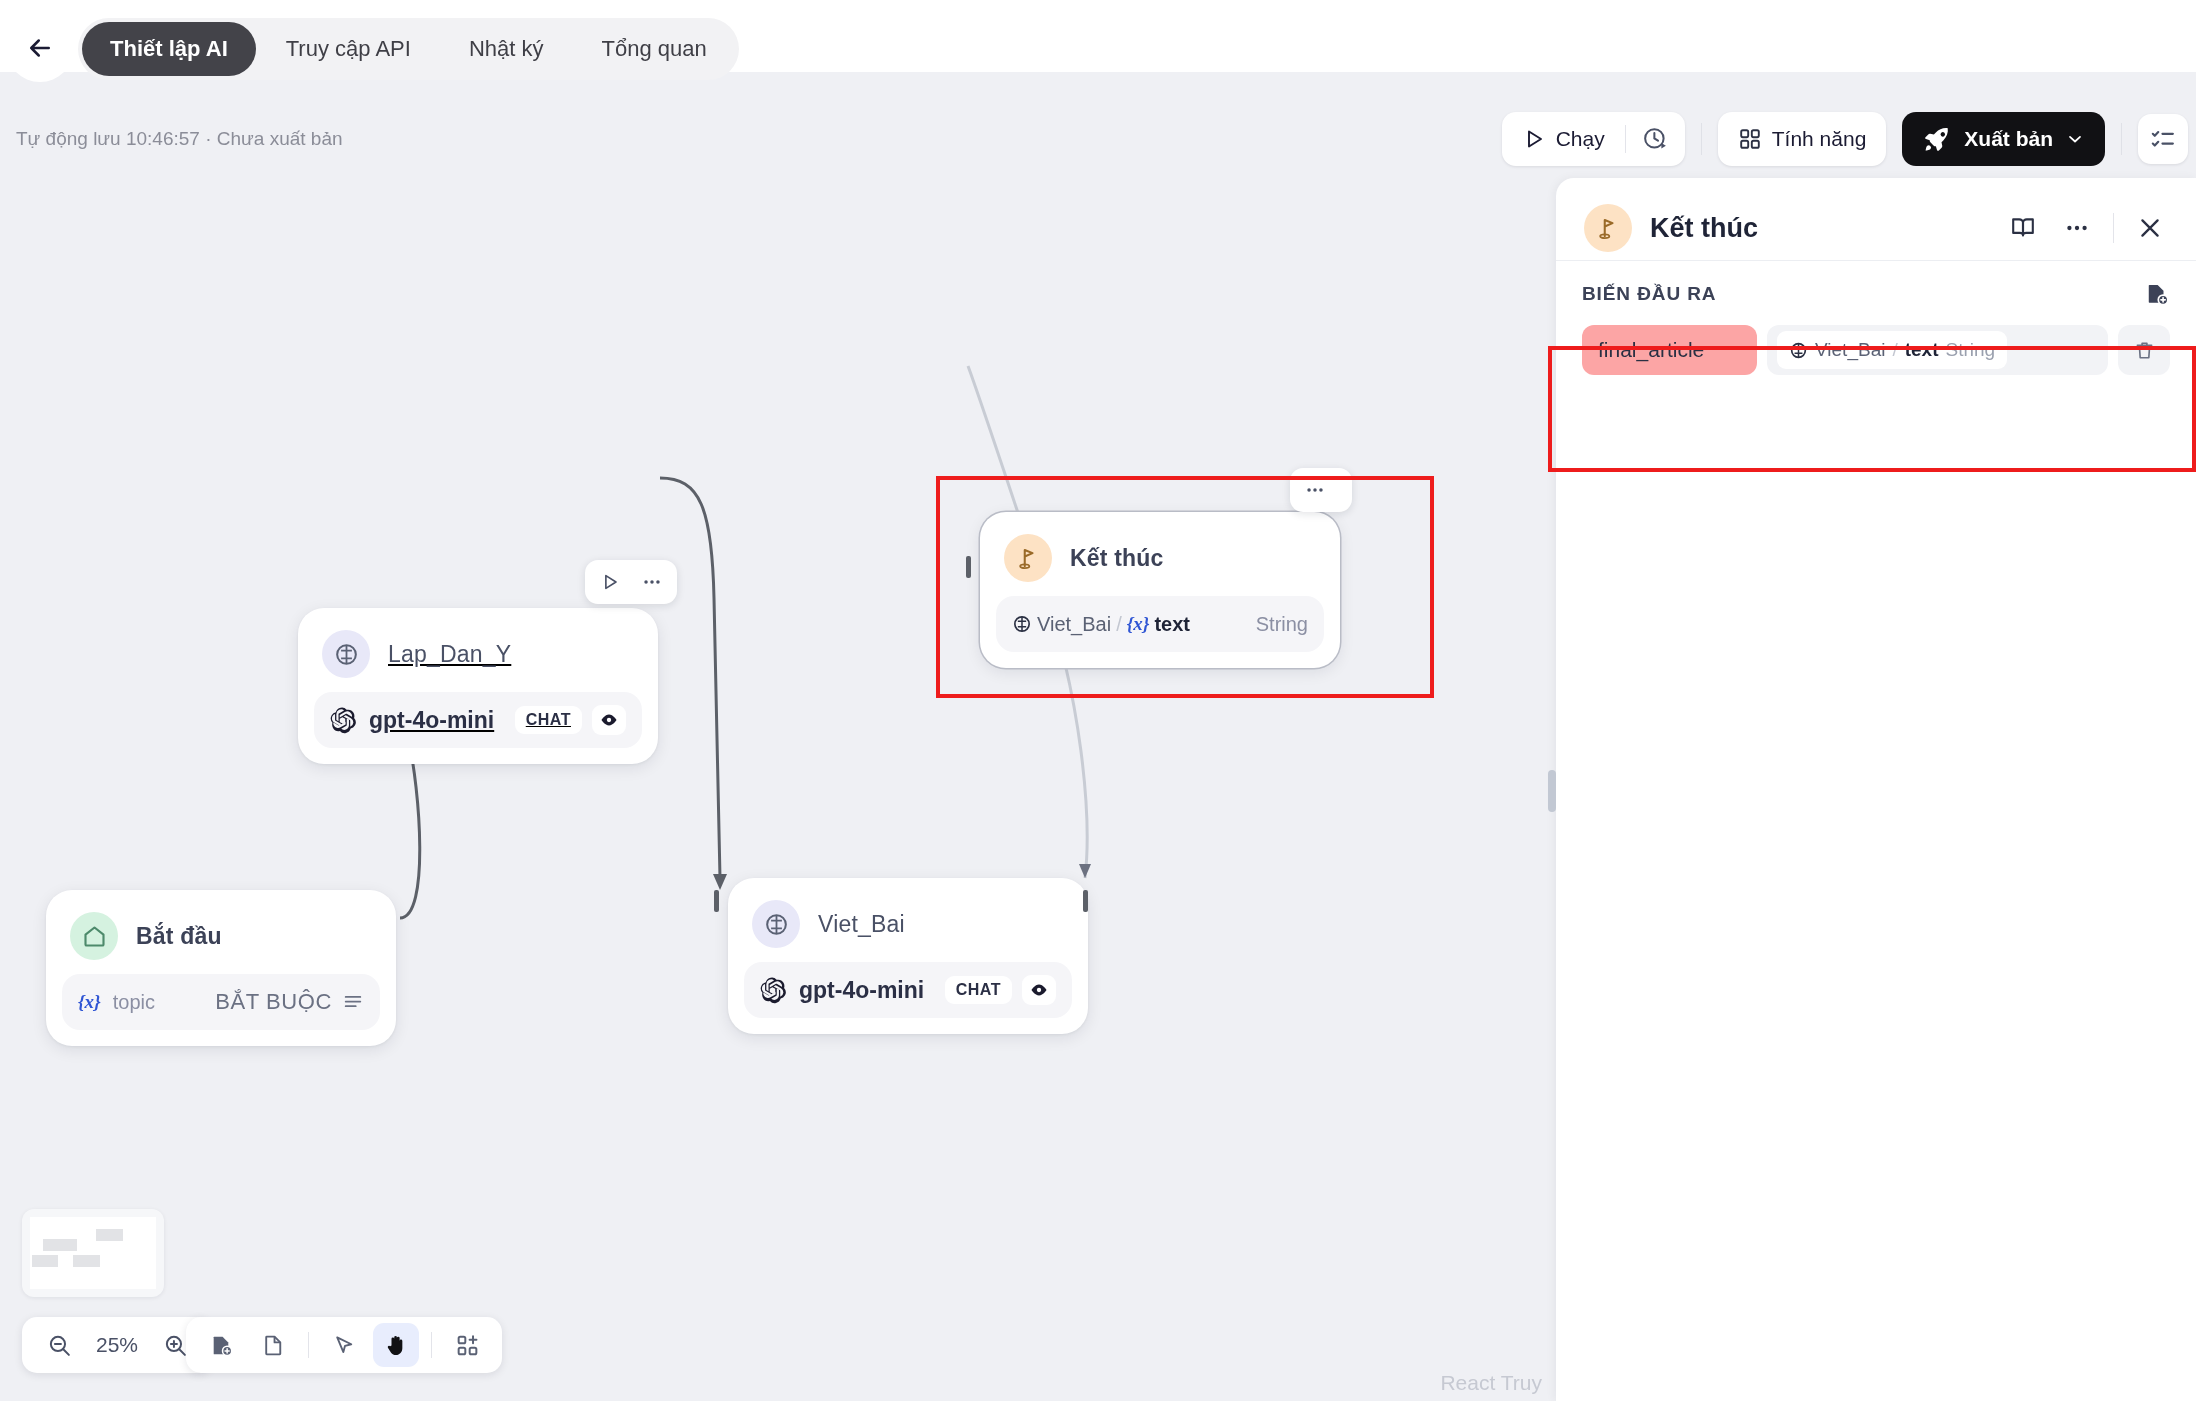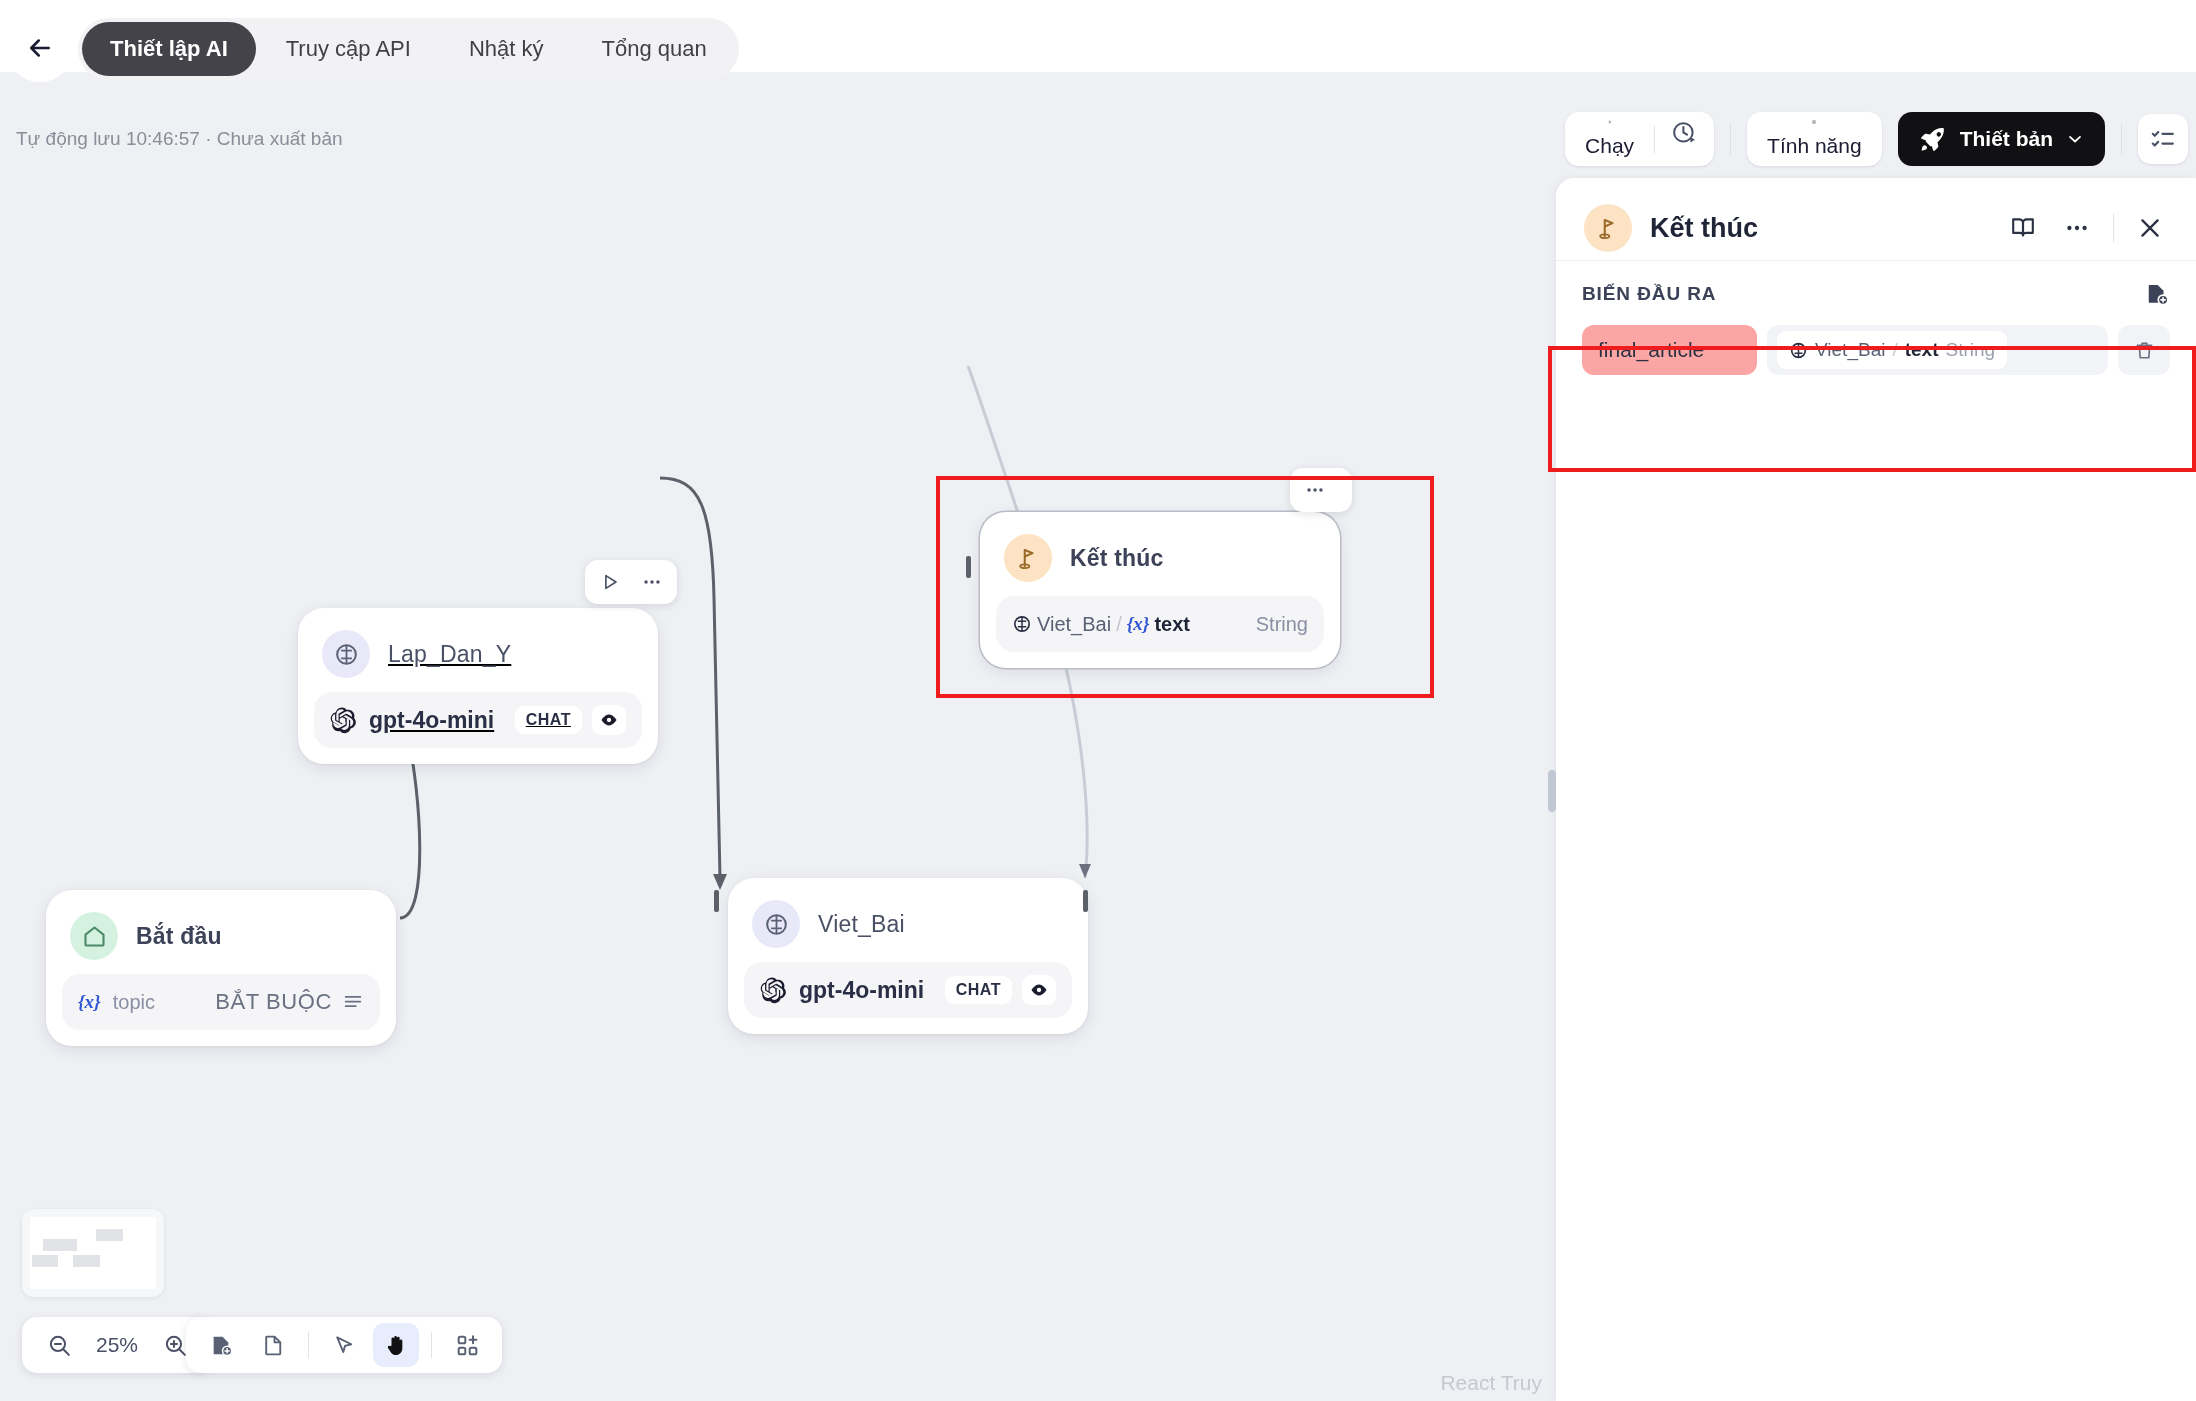--- a/index.html
+++ b/index.html
@@ -45,21 +45,21 @@
   }
 
   .actions { position: absolute; right: 8px; top: 112px; display: flex; align-items: center; gap: 16px; }
   .pill {
     height: 54px; background: #ffffff; border-radius: 14px;
     display: flex; align-items: center;
     box-shadow: 0 1px 3px rgba(16,24,40,.10);
   }
   .pill-seg {
     height: 38px; padding: 0 20px; display: flex; align-items: center; gap: 10px;
-    font-size: 21px; color: #1b1b33; cursor: pointer; white-space: nowrap; flex-direction: column;
+    font-size: 21px; color: #1b1b33; cursor: pointer; white-space: nowrap;
   }
   .pill-div { width: 1px; height: 28px; background: #e3e4ea; }
   .pill-seg.icon-only { padding: 0 16px; }
   .publish {
     height: 54px; background: #111114; color: #fff; border-radius: 14px;
     display: flex; align-items: center; gap: 12px; padding: 0 20px;
     font-size: 21px; font-weight: 600; cursor: pointer; white-space: nowrap;
   }
   .sq-btn {
     width: 50px; height: 50px; background: #fff; border-radius: 13px;
@@ -245,21 +245,21 @@
         </svg>
         <span>Tính năng</span>
       </div>
     </div>
 
     <div class="publish">
       <svg width="30" height="30" viewBox="0 0 24 24" fill="#ffffff">
         <path d="M20.6 3.4c-3.6-.5-7 .9-9.5 3.4l-1.6 1.6-2.9-.6c-.6-.1-1.2.1-1.6.5l-2.2 2.2c-.5.5-.3 1.3.4 1.5l3 .9c-.1.6 0 1.2.5 1.7l2.7 2.7c.5.5 1.1.6 1.7.5l.9 3c.2.7 1 .9 1.5.4l2.2-2.2c.4-.4.6-1 .5-1.6l-.6-2.9 1.6-1.6c2.5-2.5 3.9-5.9 3.4-9.5zM15.4 9.5a1.75 1.75 0 1 1 2.5-2.5 1.75 1.75 0 0 1-2.5 2.5z"></path>
         <path d="M4.2 17.4c-1 1-1.3 3.9-1.3 3.9s2.9-.3 3.9-1.3a1.85 1.85 0 0 0-2.6-2.6z"></path>
       </svg>
-      <span>Thiết bản</span>
+      <span>Xuất bản</span>
       <svg width="20" height="20" viewBox="0 0 24 24" fill="none">
         <path d="M6 9.5l6 5.5 6-5.5" stroke="#ffffff" stroke-width="2.1" stroke-linecap="round" stroke-linejoin="round"></path>
       </svg>
     </div>
 
     <div class="vdiv"></div>
 
     <div class="sq-btn">
       <svg width="26" height="26" viewBox="0 0 24 24" fill="none">
         <path d="M2.6 7.2l1.8 1.8 3.2-3.4" stroke="#4a5166" stroke-width="2" stroke-linecap="round" stroke-linejoin="round"></path>

